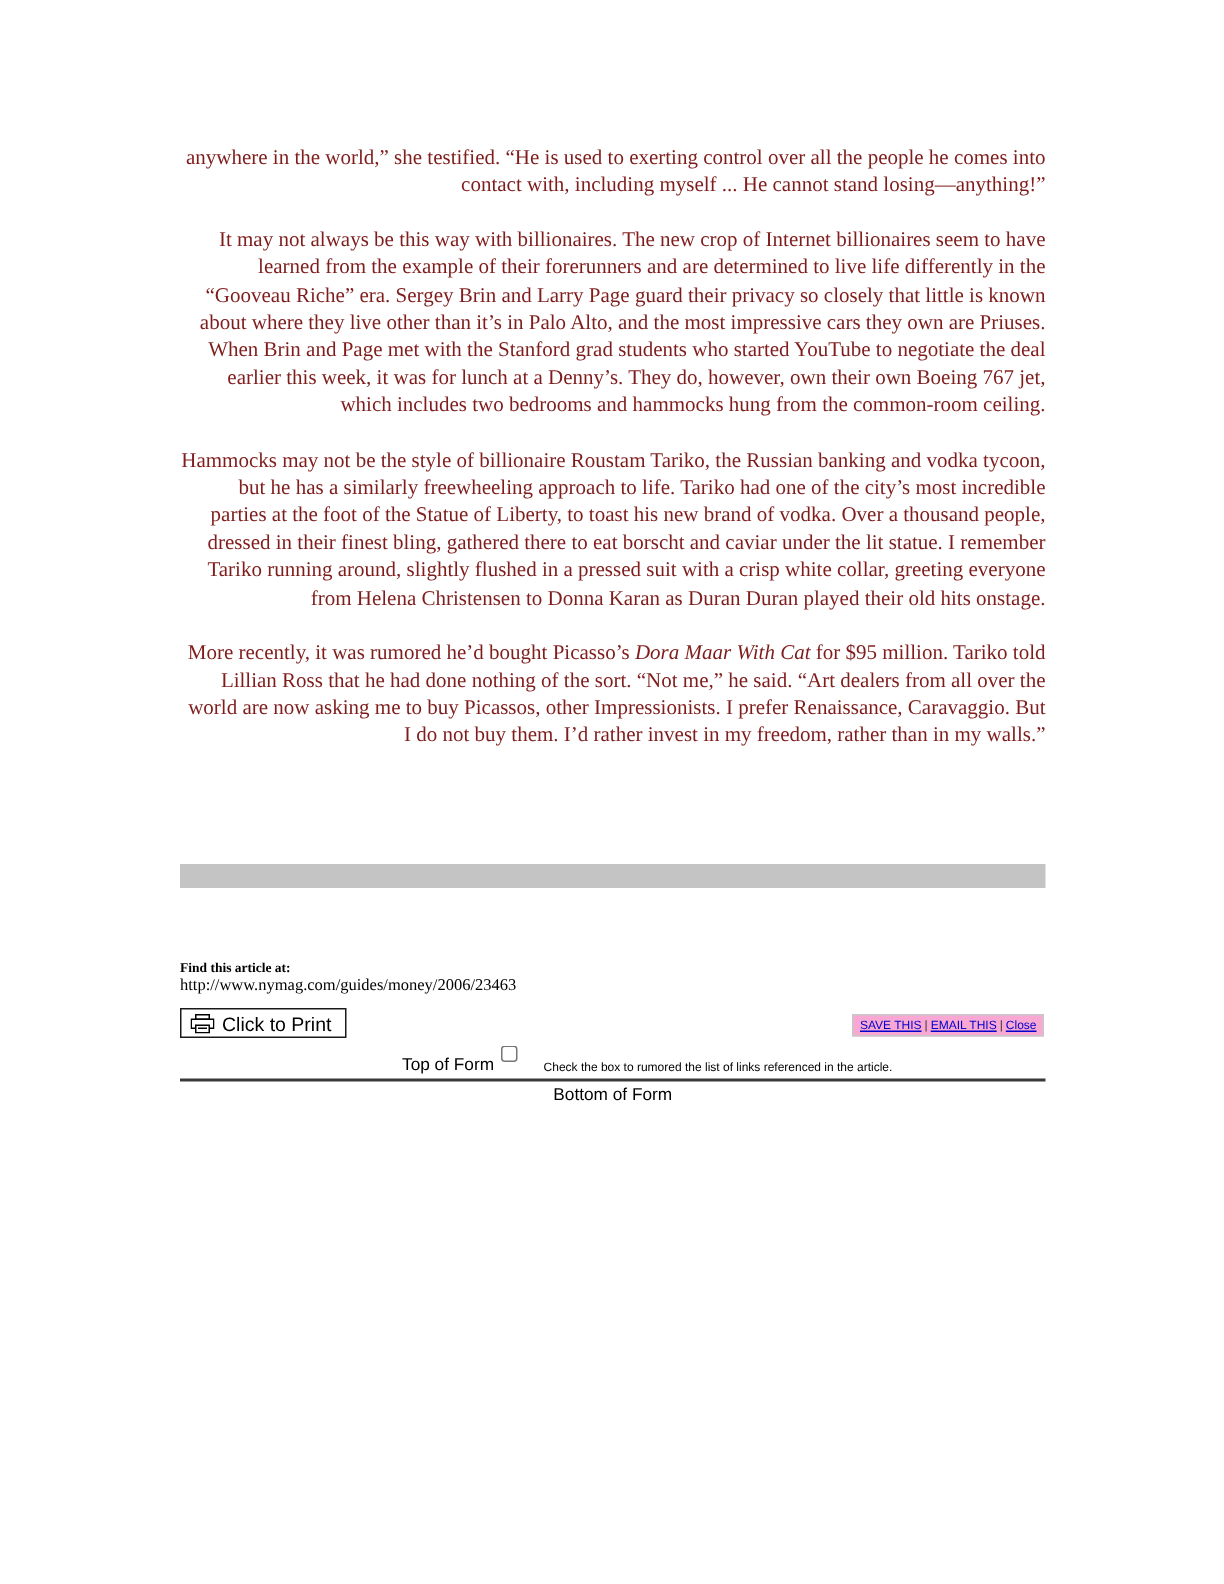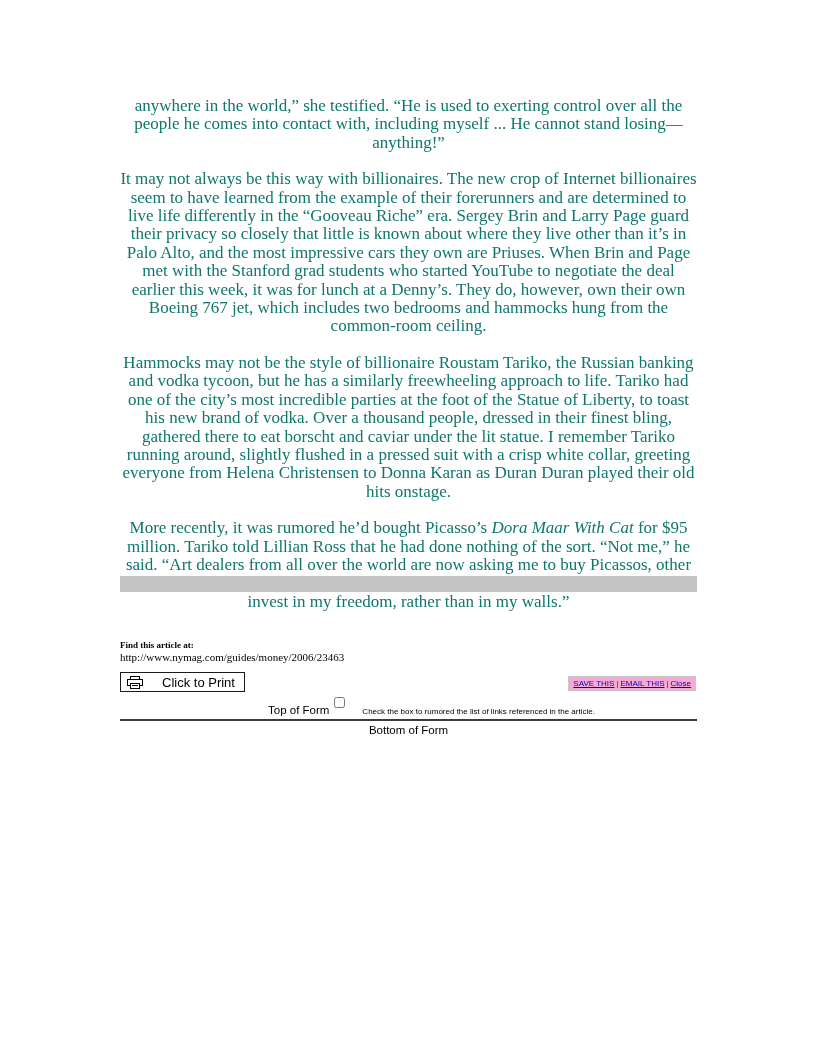--- a/index.html
+++ b/index.html
@@ -7,22 +7,22 @@
   body {
     width: 816px; height: 1056px;
     font-family: "Liberation Serif", serif;
     color: #000;
   }
   .page { position: relative; width: 816px; height: 1056px; overflow: hidden; background: #fff; }
 
   
   .content {
     position: absolute; left: 120px; top: 97px; width: 577px;
-    font-size: 17px; line-height: 18.4px; color: #0f766e;
-    text-align: center;
+    font-size: 14px; line-height: 18.4px; color: #7f1d1d;
+    text-align: right;
   }
   .content p { margin: 0 0 18px 0; }
   .content i { font-style: italic; }
 
   
   .gray-bar {
     position: absolute; left: 120px; top: 576px;
     width: 577px; height: 16px; background: #c4c4c4;
   }
 
@@ -30,21 +30,21 @@
   .find-article {
     position: absolute; left: 120px; top: 640px;
     font-family: Liberation Serif, serif; color: #000;
   }
   .find-label { font-size: 9px; font-weight: bold; line-height: 11px; }
   .find-url { font-size: 11px; line-height: 11px; margin-top: 1px; }
 
   
   .print-btn {
     position: absolute; left: 120px; top: 672px;
-    display: flex; align-items: center; gap: 19px;
+    display: flex; align-items: center; gap: 5px;
     height: 20px; padding: 0 9px 0 6px;
     background: #ffffff; border: 1.5px solid #1a1a1a;
     font-family: "Liberation Sans", sans-serif; font-size: 13px; color: #000;
     cursor: pointer;
   }
   .print-btn svg { display: block; }
 
   
   .links-box {
     position: absolute; right: 120px; top: 676px;

